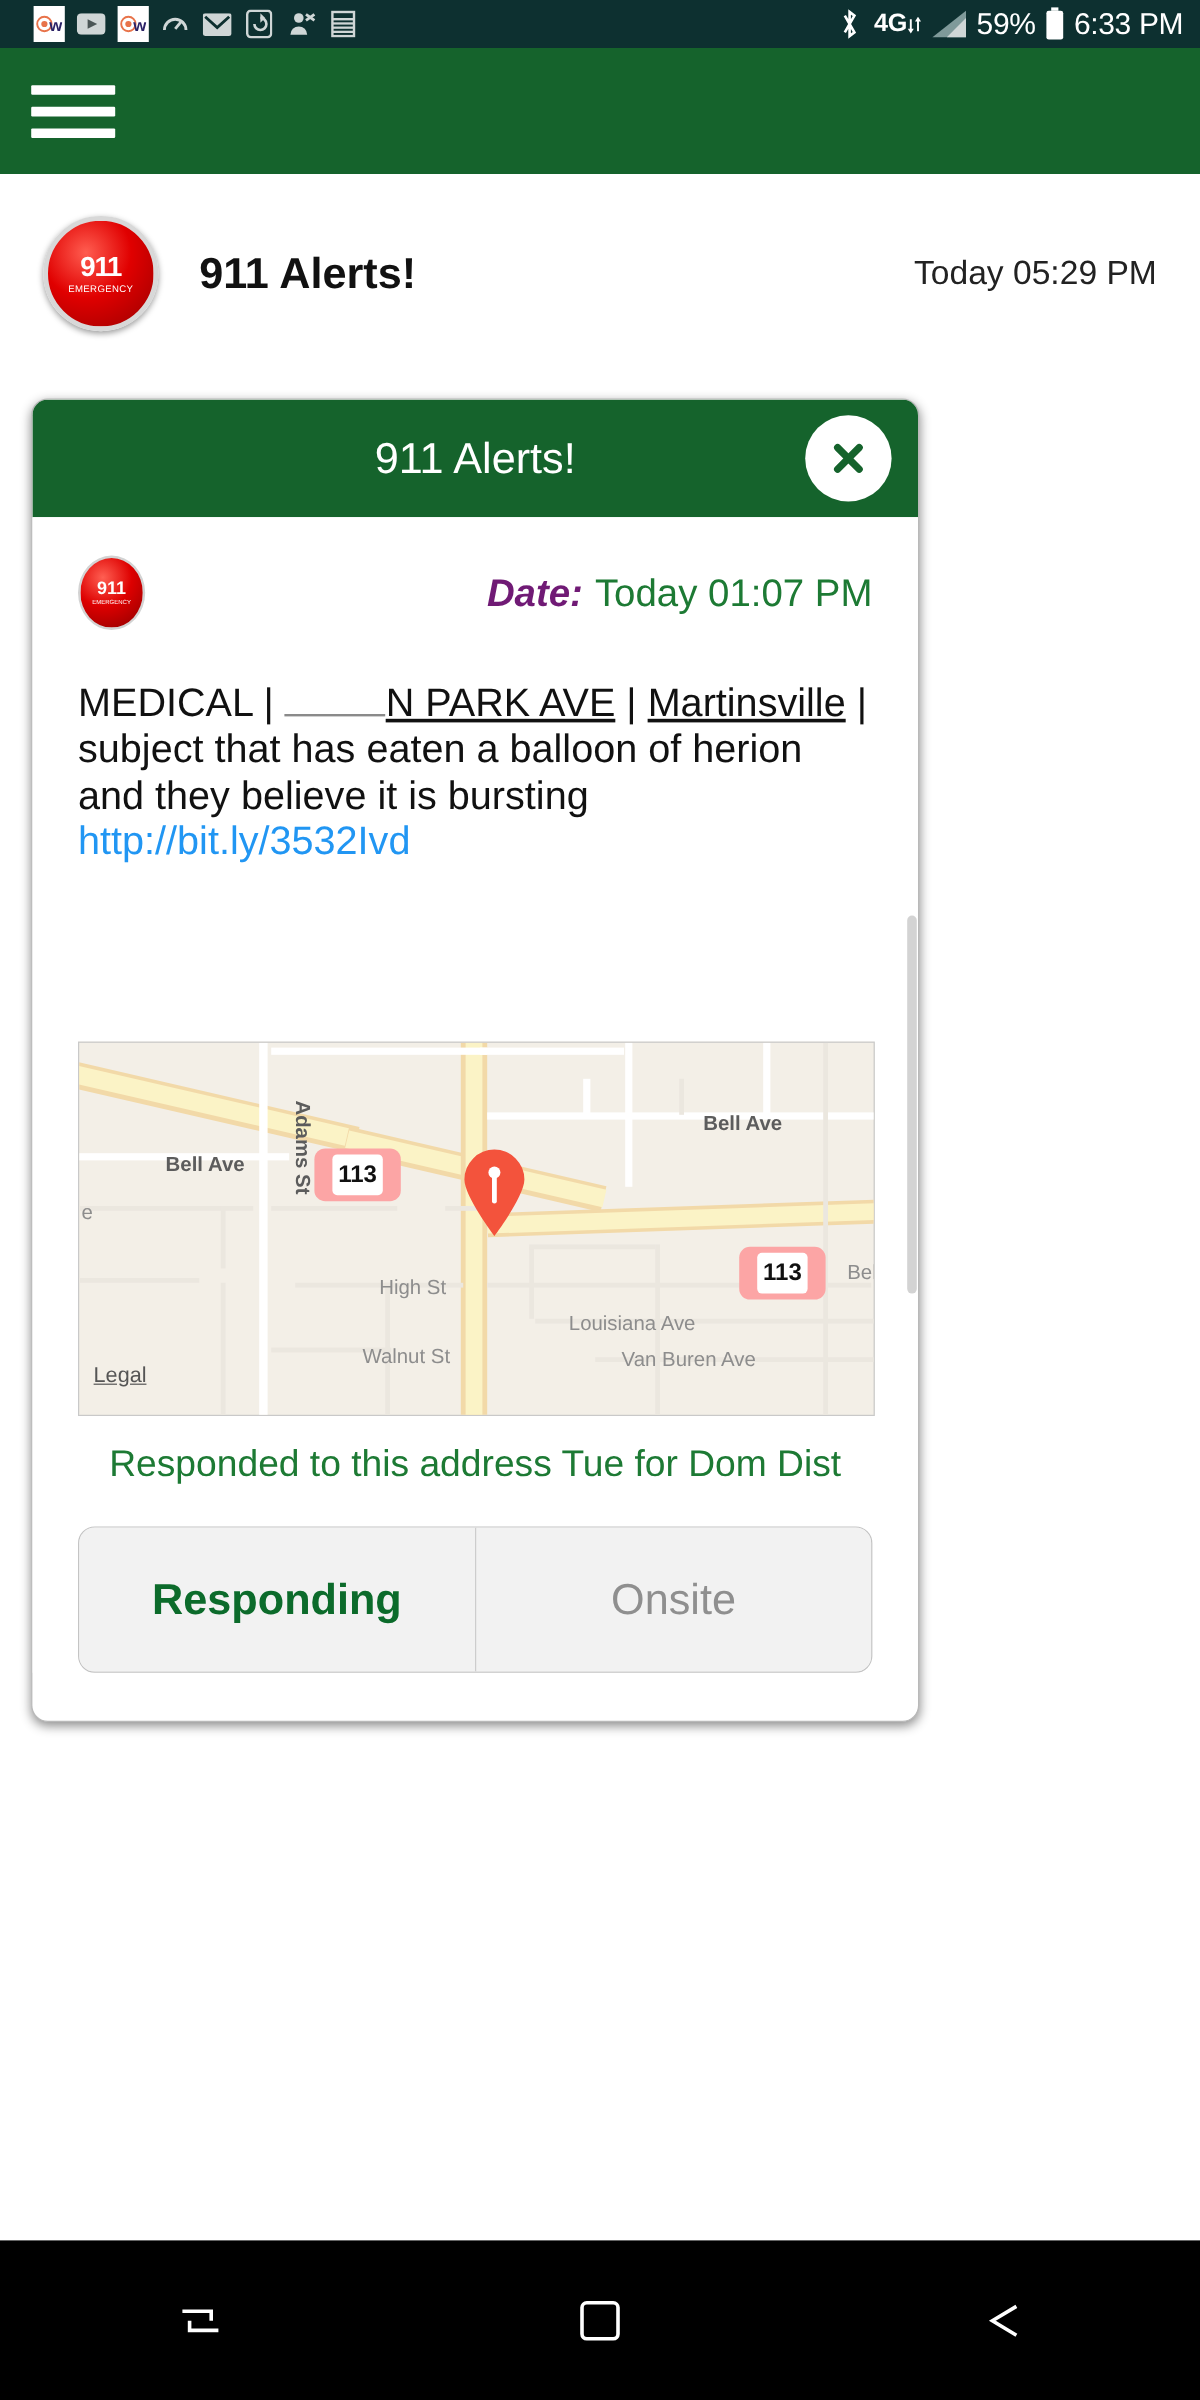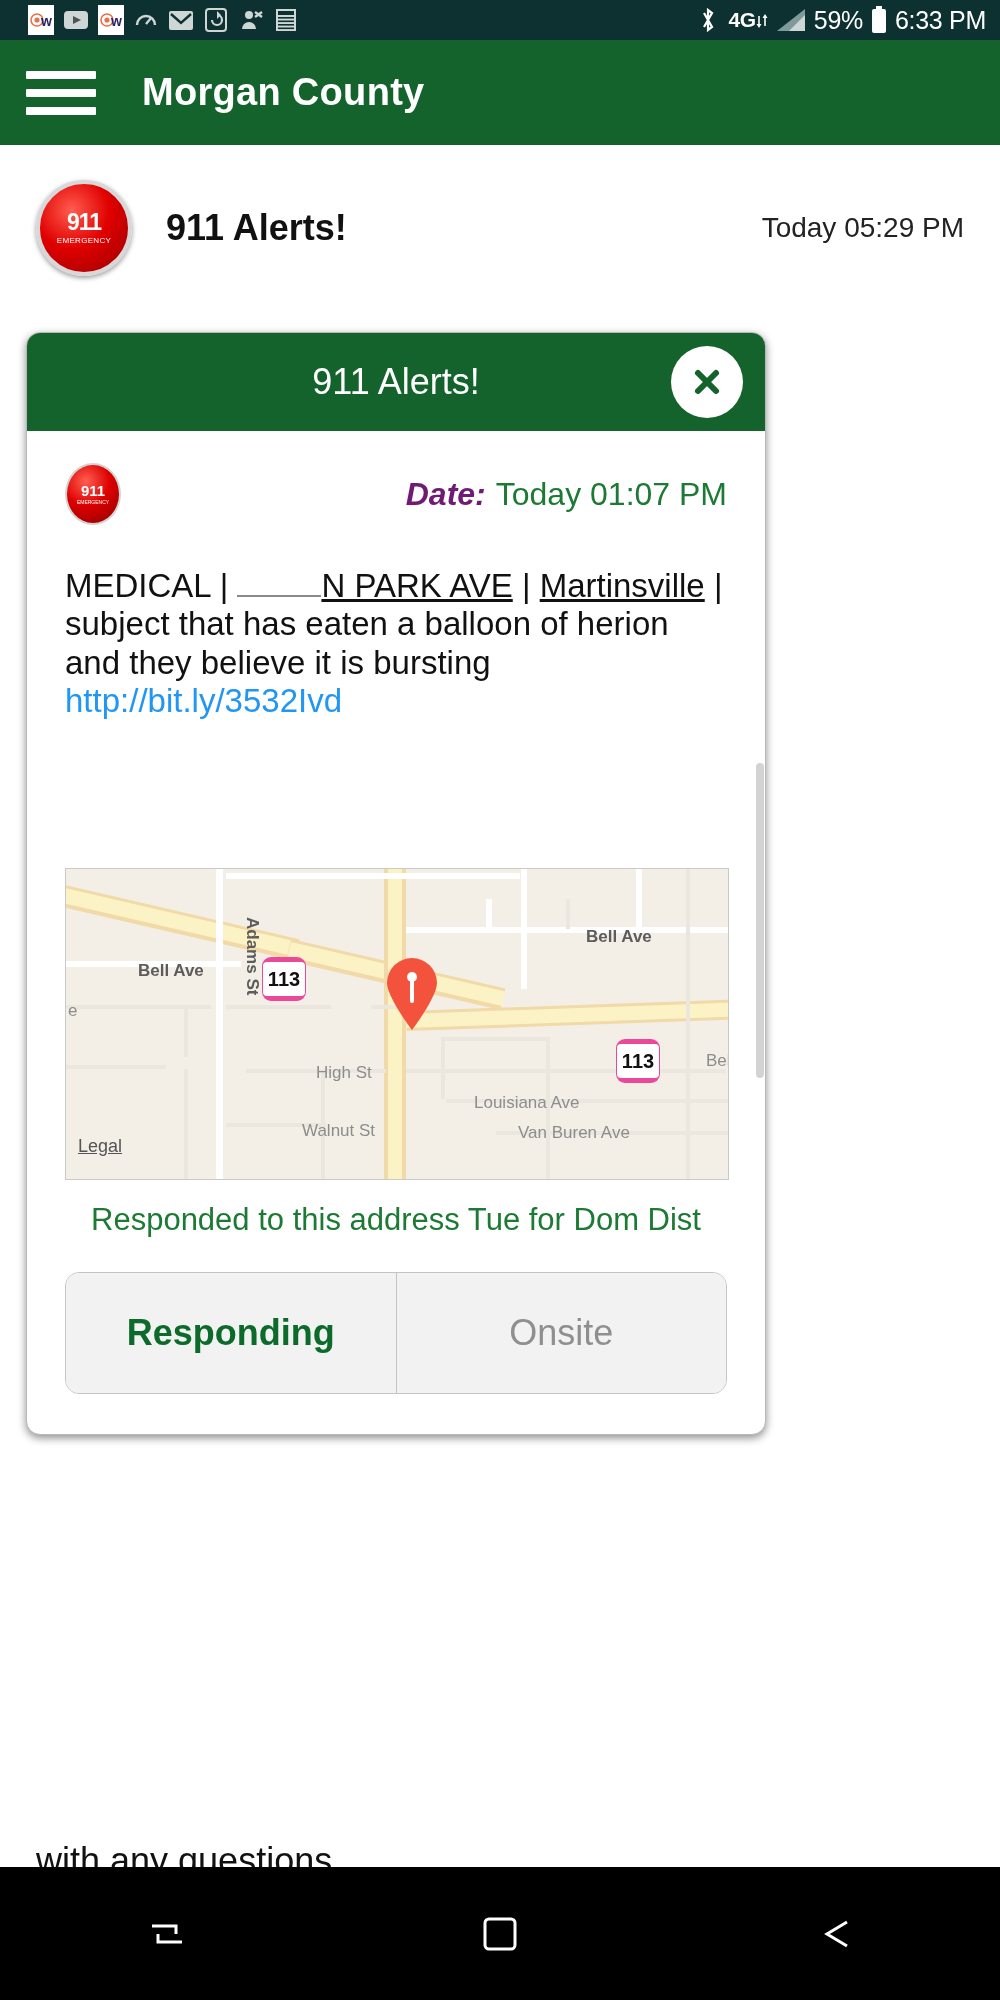--- a/index.html
+++ b/index.html
@@ -122,22 +122,22 @@
     border:1px solid #c9c9c9;
     overflow:hidden;
   }
   .rd { position:absolute; background:#ffffff; }
   .rd-thin { position:absolute; background:#ebe7df; }
   .hwy { position:absolute; background:#fbf3c6; }
   .hwy-b { position:absolute; background:#f2d9a8; }
   .mlabel { position:absolute; color:#5c5c5c; font-size:17px; font-weight:bold; white-space:nowrap; }
   .mlabel.light { color:#8d8d8d; font-weight:normal; font-size:17px; }
   .shield {
-    position:absolute; width:44px; height:44px;
-    background:#ec4899; border-radius:9px;
+    position:absolute; width:72px; height:44px;
+    background:#fca5a5; border-radius:9px;
     display:flex; align-items:center; justify-content:center;
   }
   .shield i {
     width:42px; height:34px; background:#fff; border-radius:4px;
     display:flex; align-items:center; justify-content:center;
     font-style:normal; font-weight:bold; font-size:20px; color:#111;
   }
   #pin { position:absolute; left:318px; top:88px; width:56px; height:74px; }
   #legal { position:absolute; left:12px; bottom:22px; font-size:18px; color:#555; text-decoration:underline; }
 
@@ -274,35 +274,33 @@
     <span class="sb-text">6:33 PM</span>
   </div>
 </div>
 
 <div id="appbar">
   <div id="hamburger">
     <span></span>
       <span></span>
       <span></span>
   </div>
-  <div id="apptitle">Morgan County</div>
 </div>
 
 <div id="page">
 
   <div id="alert-row">
     <div id="alert-badge">
       <div class="b911">911</div>
       <div class="bem">EMERGENCY</div>
     </div>
     <div id="alert-title">911 Alerts!</div>
     <div id="alert-time">Today 05:29 PM</div>
   </div>
 
-  <div class="bg-line" id="bg-q">with any questions.</div>
   <div class="bg-line" id="bg-t">Thank you.</div>
 </div>
 
 <div id="modal">
 
   <div id="modal-header">
     <div id="modal-title">911 Alerts!</div>
     <div id="modal-close">
       <svg width="40" height="40" viewBox="0 0 40 40">
           <line x1="11" y1="11" x2="29" y2="29" stroke="#15632c" stroke-width="6" stroke-linecap="round"></line>

